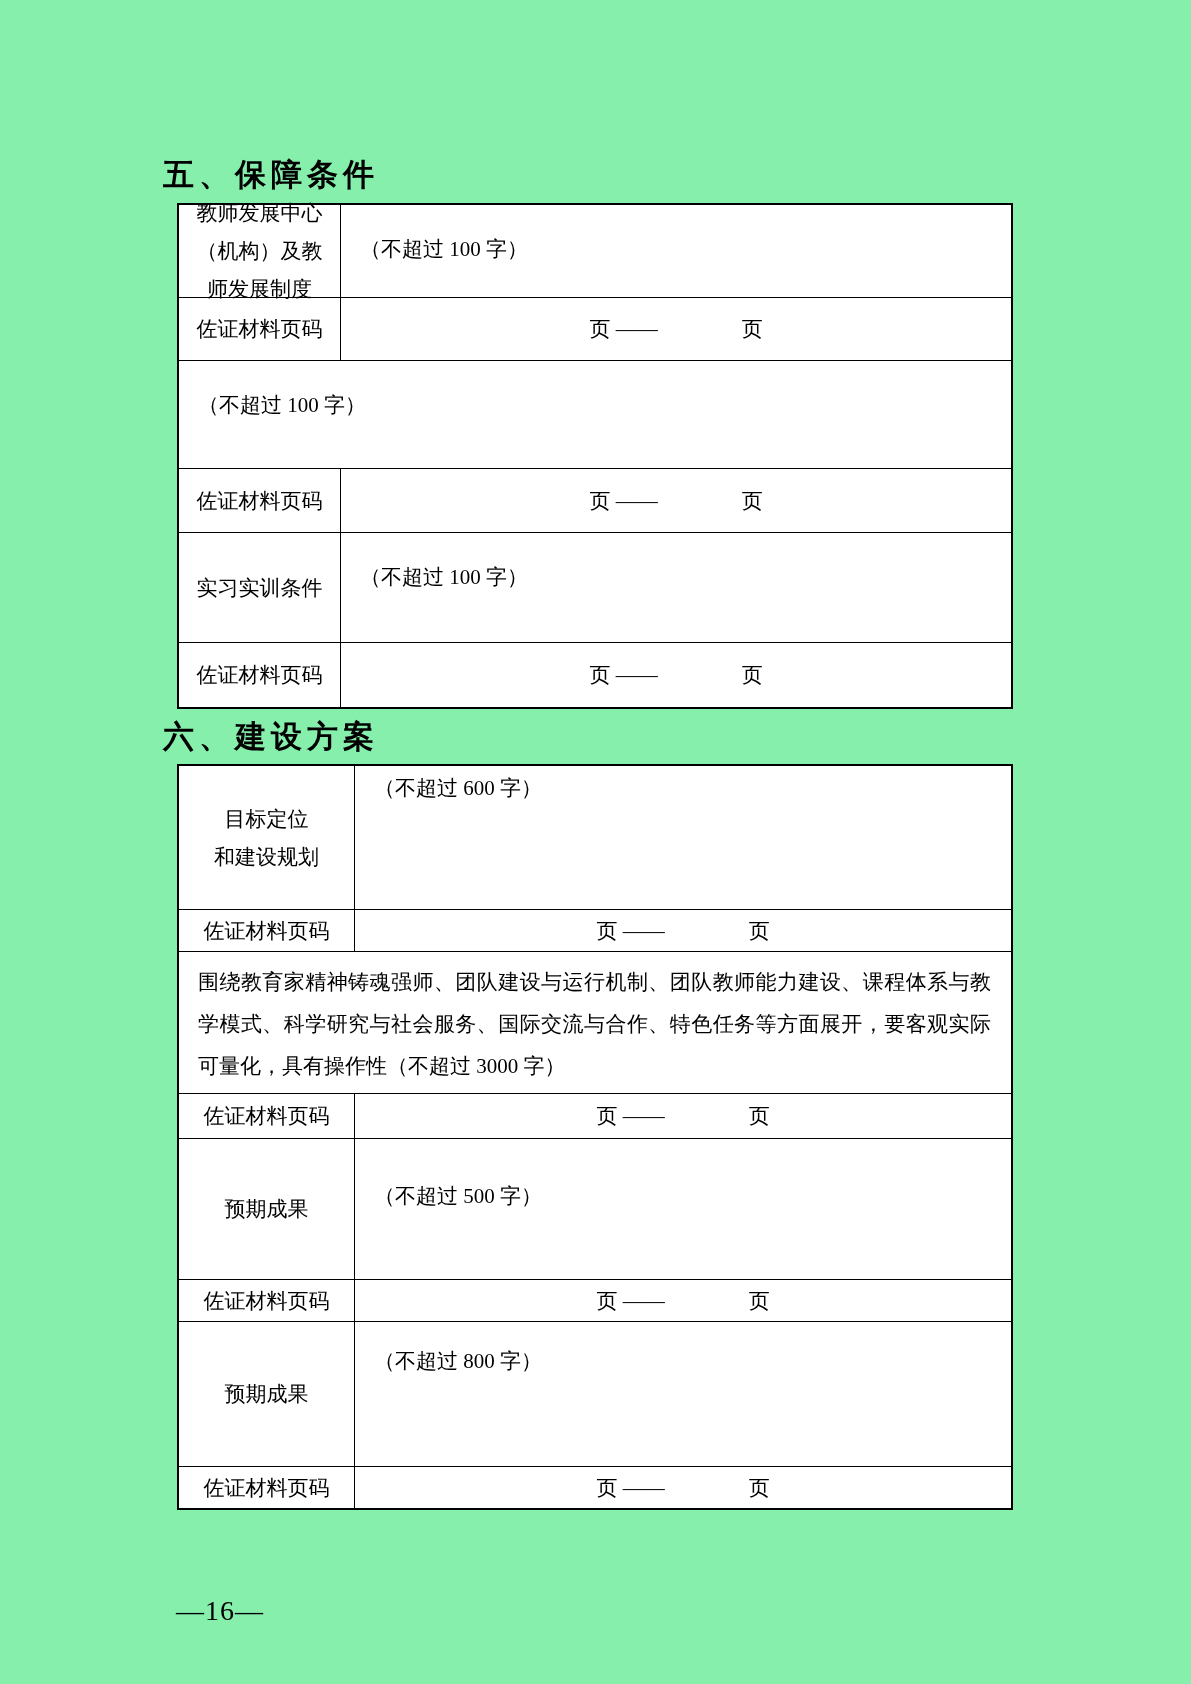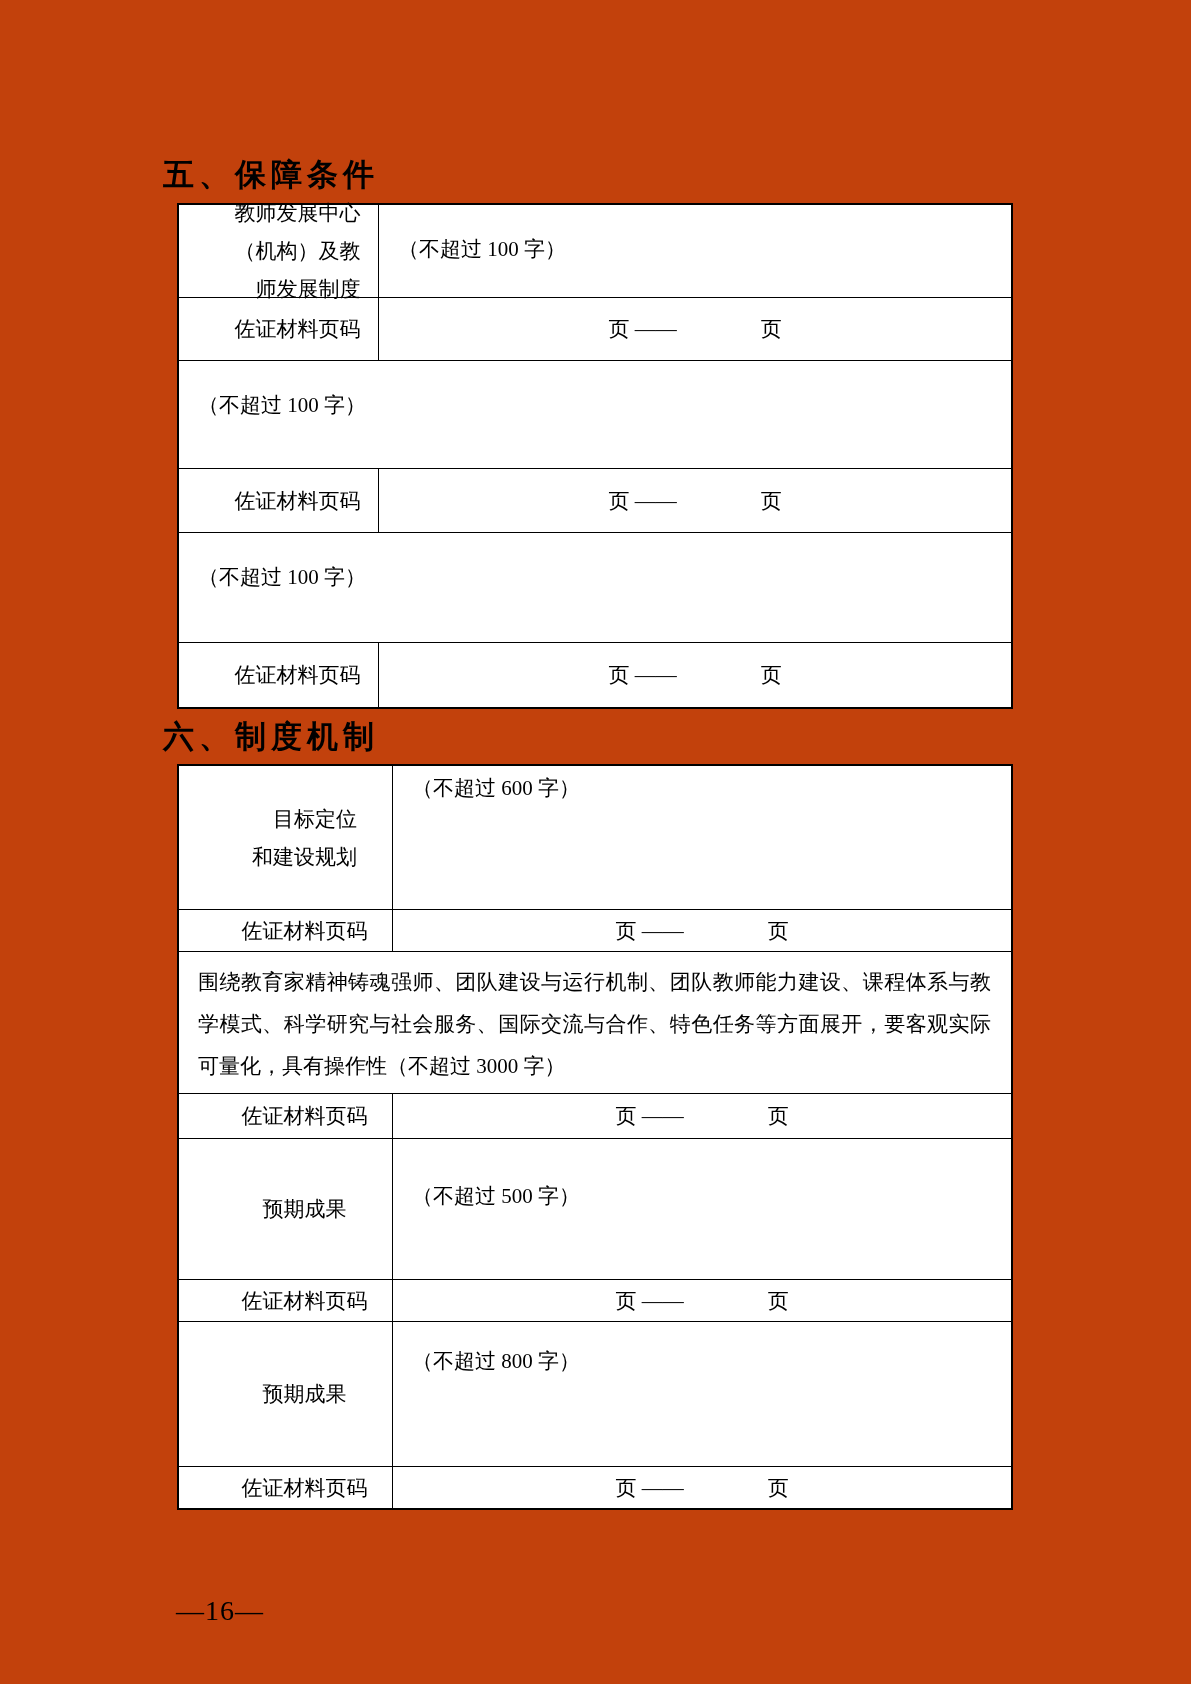--- a/index.html
+++ b/index.html
@@ -1,20 +1,20 @@
 <!DOCTYPE html>
 <html><head>
 <meta charset="utf-8">
 <style>
   html, body { margin: 0; padding: 0; background: #e8e8e8; }
   .page {
     position: relative;
     width: 1191px;
     height: 1684px;
-    background: #c2410c;
+    background: #86efac;
     color: #000000;
     font-family: "Liberation Serif", "DejaVu Serif", serif;
     overflow: hidden;
     margin: 0 auto;
   }
   .sec-title {
     position: absolute;
     left: 163px;
     margin: 0;
     font-family: "Liberation Sans", "DejaVu Sans", sans-serif;
@@ -41,26 +41,25 @@
     border-bottom: 1.5px solid #000000;
     flex: 0 0 auto;
   }
   .frow:last-child { border-bottom: none; }
   .cell-label {
     box-sizing: border-box;
     border-right: 1.5px solid #000000;
     display: flex;
     align-items: center;
     justify-content: center;
-    text-align: right;
+    text-align: center;
     white-space: pre-line;
     font-size: 21px;
     line-height: 38px;
     padding: 2px 8px;
-    margin-left: 38px;
   }
   .t1 .cell-label { width: 162px; }
   .t2 .cell-label { width: 176px; }
   .cell-content {
     flex: 1;
     box-sizing: border-box;
     font-size: 21px;
     line-height: 24px;
     padding-left: 19px;
     padding-right: 20px;
@@ -111,29 +110,30 @@
       <div class="cell-pages">页 ——　　　　页</div>
     </div>
     <div class="frow" style="height:108px">
       <div class="cell-content pt16">（不超过 100 字）</div>
     </div>
     <div class="frow" style="height:64px">
       <div class="cell-label">佐证材料页码</div>
       <div class="cell-pages">页 ——　　　　页</div>
     </div>
     <div class="frow" style="height:110px">
+      <div class="cell-label">实习实训条件</div>
       <div class="cell-content pt16">（不超过 100 字）</div>
     </div>
     <div class="frow" style="height:64px">
       <div class="cell-label">佐证材料页码</div>
       <div class="cell-pages">页 ——　　　　页</div>
     </div>
   </div>
 
-  <h2 class="sec-title" style="top:720px">六、制度机制</h2>
+  <h2 class="sec-title" style="top:720px">六、建设方案</h2>
 
   <div class="ftable t2" style="top:764px">
     <div class="frow" style="height:144px">
       <div class="cell-label">目标定位
 和建设规划</div>
       <div class="cell-content pt10">（不超过 600 字）</div>
     </div>
     <div class="frow" style="height:42px">
       <div class="cell-label">佐证材料页码</div>
       <div class="cell-pages">页 ——　　　　页</div>

